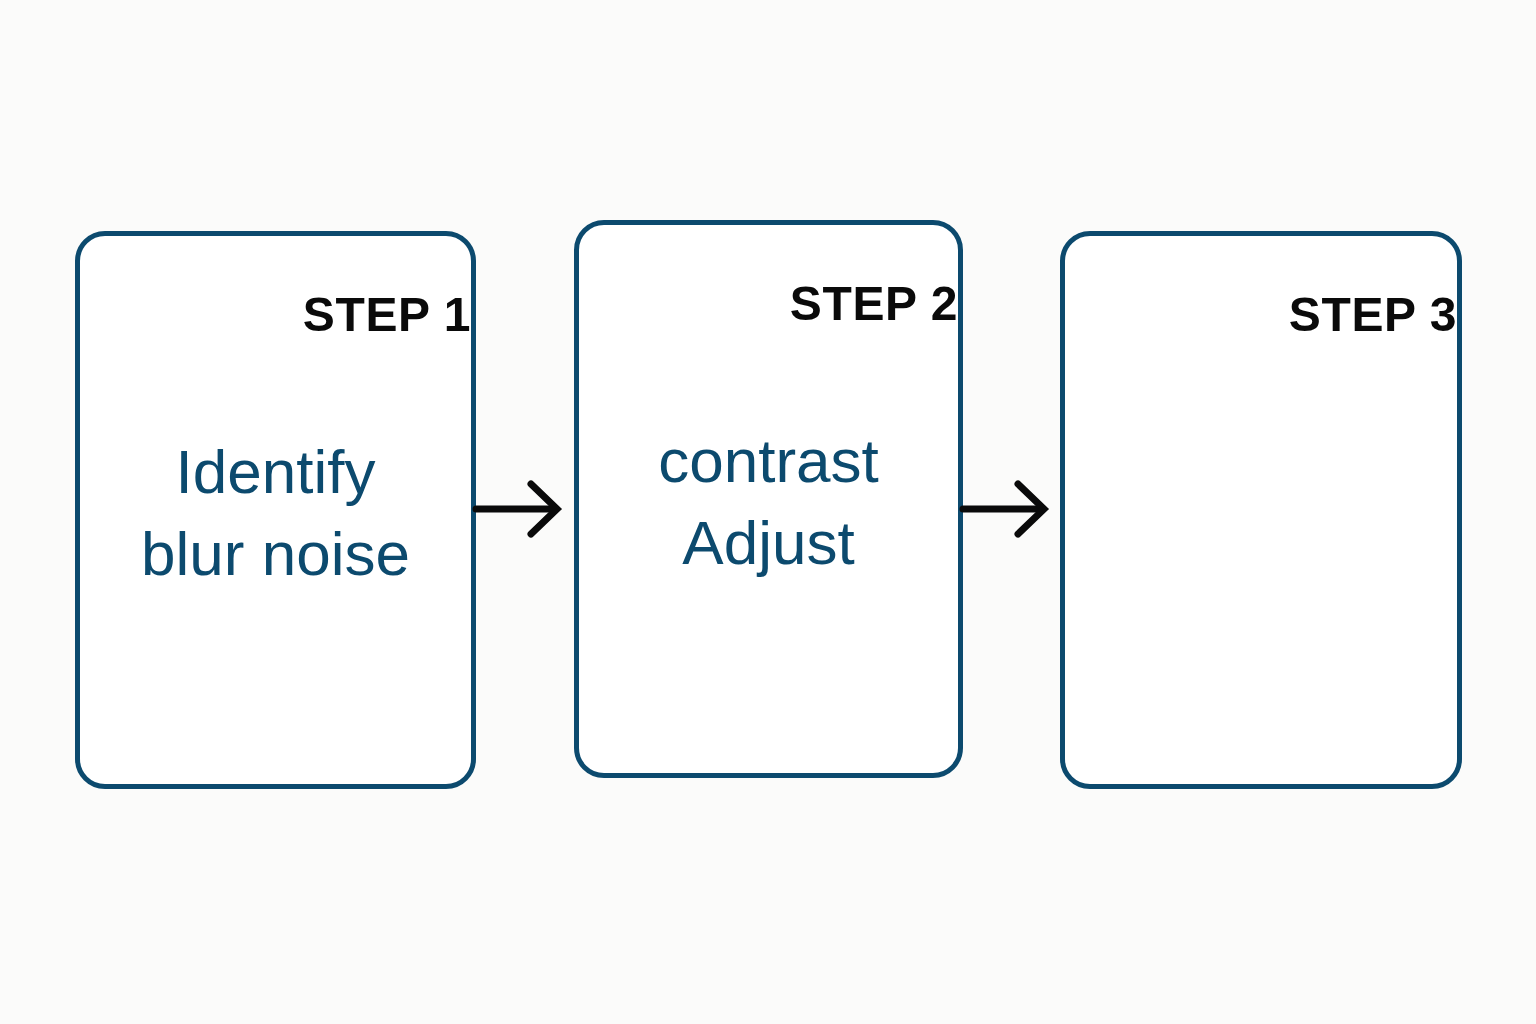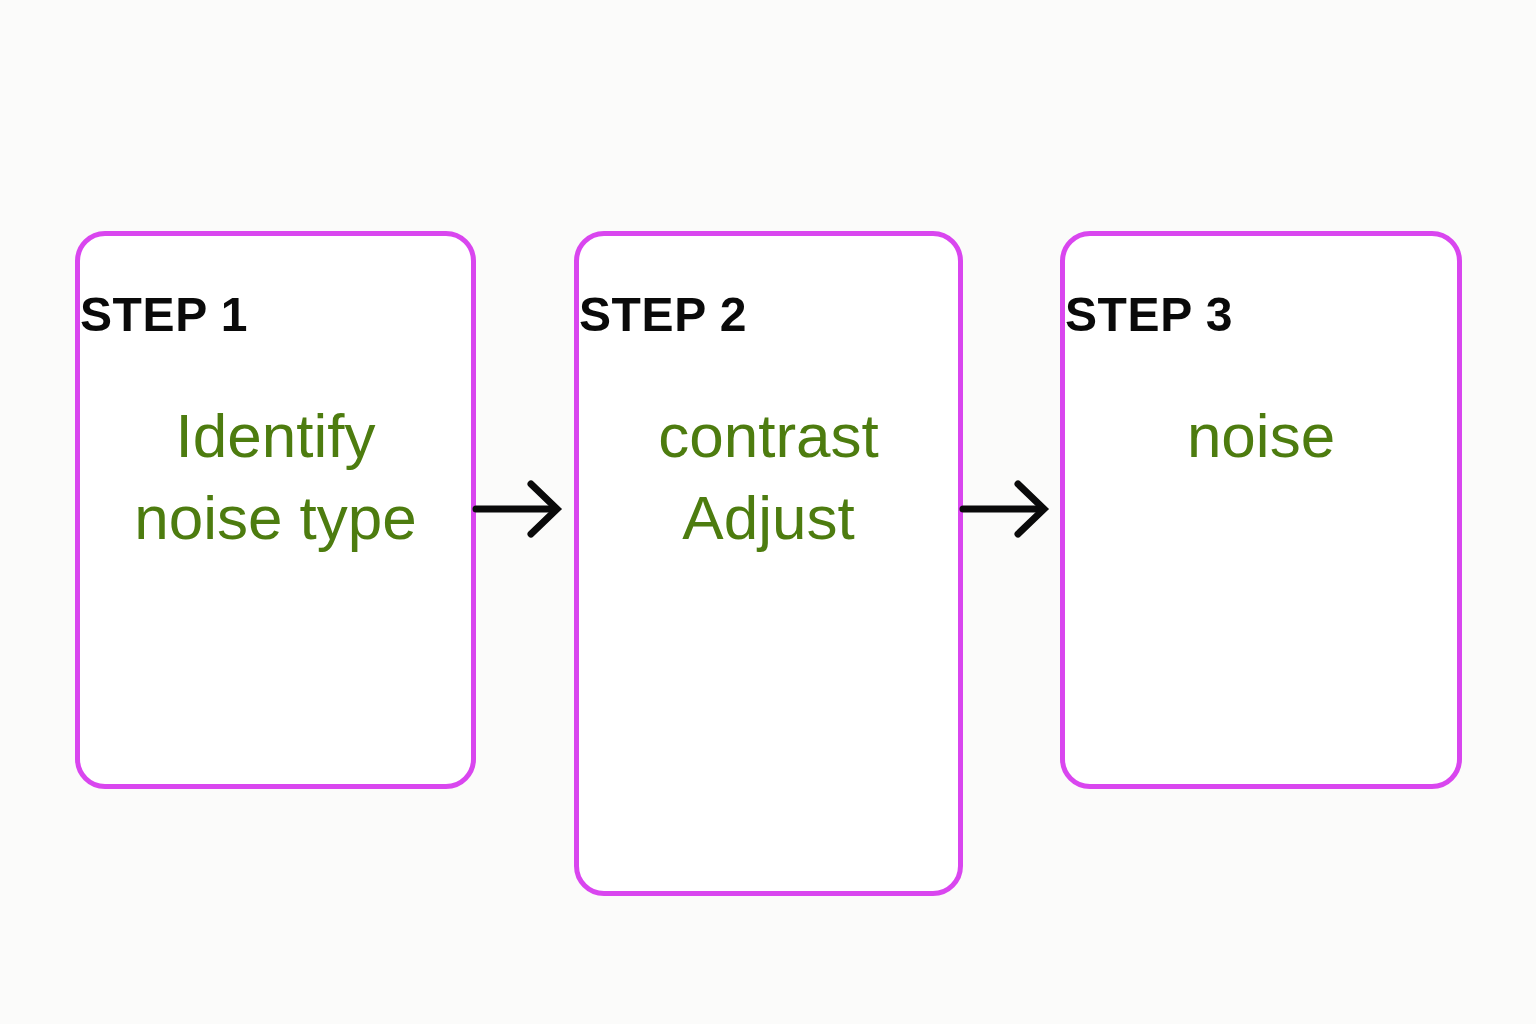--- a/index.html
+++ b/index.html
@@ -23,48 +23,49 @@
     top: 0;
     width: 1536px;
     height: 1024px;
   }
 
   
   .step-box {
     position: absolute;
     box-sizing: border-box;
     background: #ffffff;
-    border: 5px solid #d946ef;
+    border: 5px solid #0c4a6e;
     border-radius: 30px;
     display: flex;
     flex-direction: column;
-    align-items: flex-start;
+    align-items: flex-end;
+    gap: 36px;
   }
 
   #step-box-1 { left: 75px;   top: 231px; width: 401px; height: 558px; }
-  #step-box-2 { left: 574px;  top: 231px; width: 389px; height: 665px; }
+  #step-box-2 { left: 574px;  top: 220px; width: 389px; height: 558px; }
   #step-box-3 { left: 1060px; top: 231px; width: 402px; height: 558px; }
 
   .step-label {
     margin-top: 55px;
     font-size: 48px;
     font-weight: 700;
     letter-spacing: 0.6px;
     color: #0a0a0a;
     line-height: 1;
     text-align: center;
     white-space: nowrap;
   }
 
   .step-body {
     margin-top: 56px;
     font-size: 62px;
     font-weight: 400;
     line-height: 82px;
-    color: #4d7c0f;
+    color: #0c4a6e;
     text-align: center;
     width: 100%;
     padding: 0 10px;
     box-sizing: border-box;
   }
 
   .step-body-line { display: block; white-space: nowrap; }
 
   
   .connector-arrow {
@@ -78,21 +79,21 @@
 </style>
 </head>
 <body>
 
 <div id="flow-canvas">
 
   <div class="step-box" id="step-box-1">
     <div class="step-label">STEP 1</div>
     <div class="step-body">
       <span class="step-body-line">Identify</span>
-      <span class="step-body-line">noise type</span>
+      <span class="step-body-line">blur noise</span>
     </div>
   </div>
 
   <div class="connector-arrow" id="connector-arrow-1">
     <svg viewBox="0 0 92 78" xmlns="http://www.w3.org/2000/svg">
       <path d="M2 39 H80" fill="none" stroke="#0a0a0a" stroke-width="7" stroke-linecap="round"></path>
       <path d="M57 14 L83 39 L57 64" fill="none" stroke="#0a0a0a" stroke-width="7" stroke-linecap="round" stroke-linejoin="miter"></path>
     </svg>
   </div>
 
@@ -107,17 +108,16 @@
   <div class="connector-arrow" id="connector-arrow-2">
     <svg viewBox="0 0 92 78" xmlns="http://www.w3.org/2000/svg">
       <path d="M2 39 H80" fill="none" stroke="#0a0a0a" stroke-width="7" stroke-linecap="round"></path>
       <path d="M57 14 L83 39 L57 64" fill="none" stroke="#0a0a0a" stroke-width="7" stroke-linecap="round" stroke-linejoin="miter"></path>
     </svg>
   </div>
 
   <div class="step-box" id="step-box-3">
     <div class="step-label">STEP 3</div>
     <div class="step-body">
-      <span class="step-body-line">noise</span>
     </div>
   </div>
 
 </div>
 
 </body></html>

